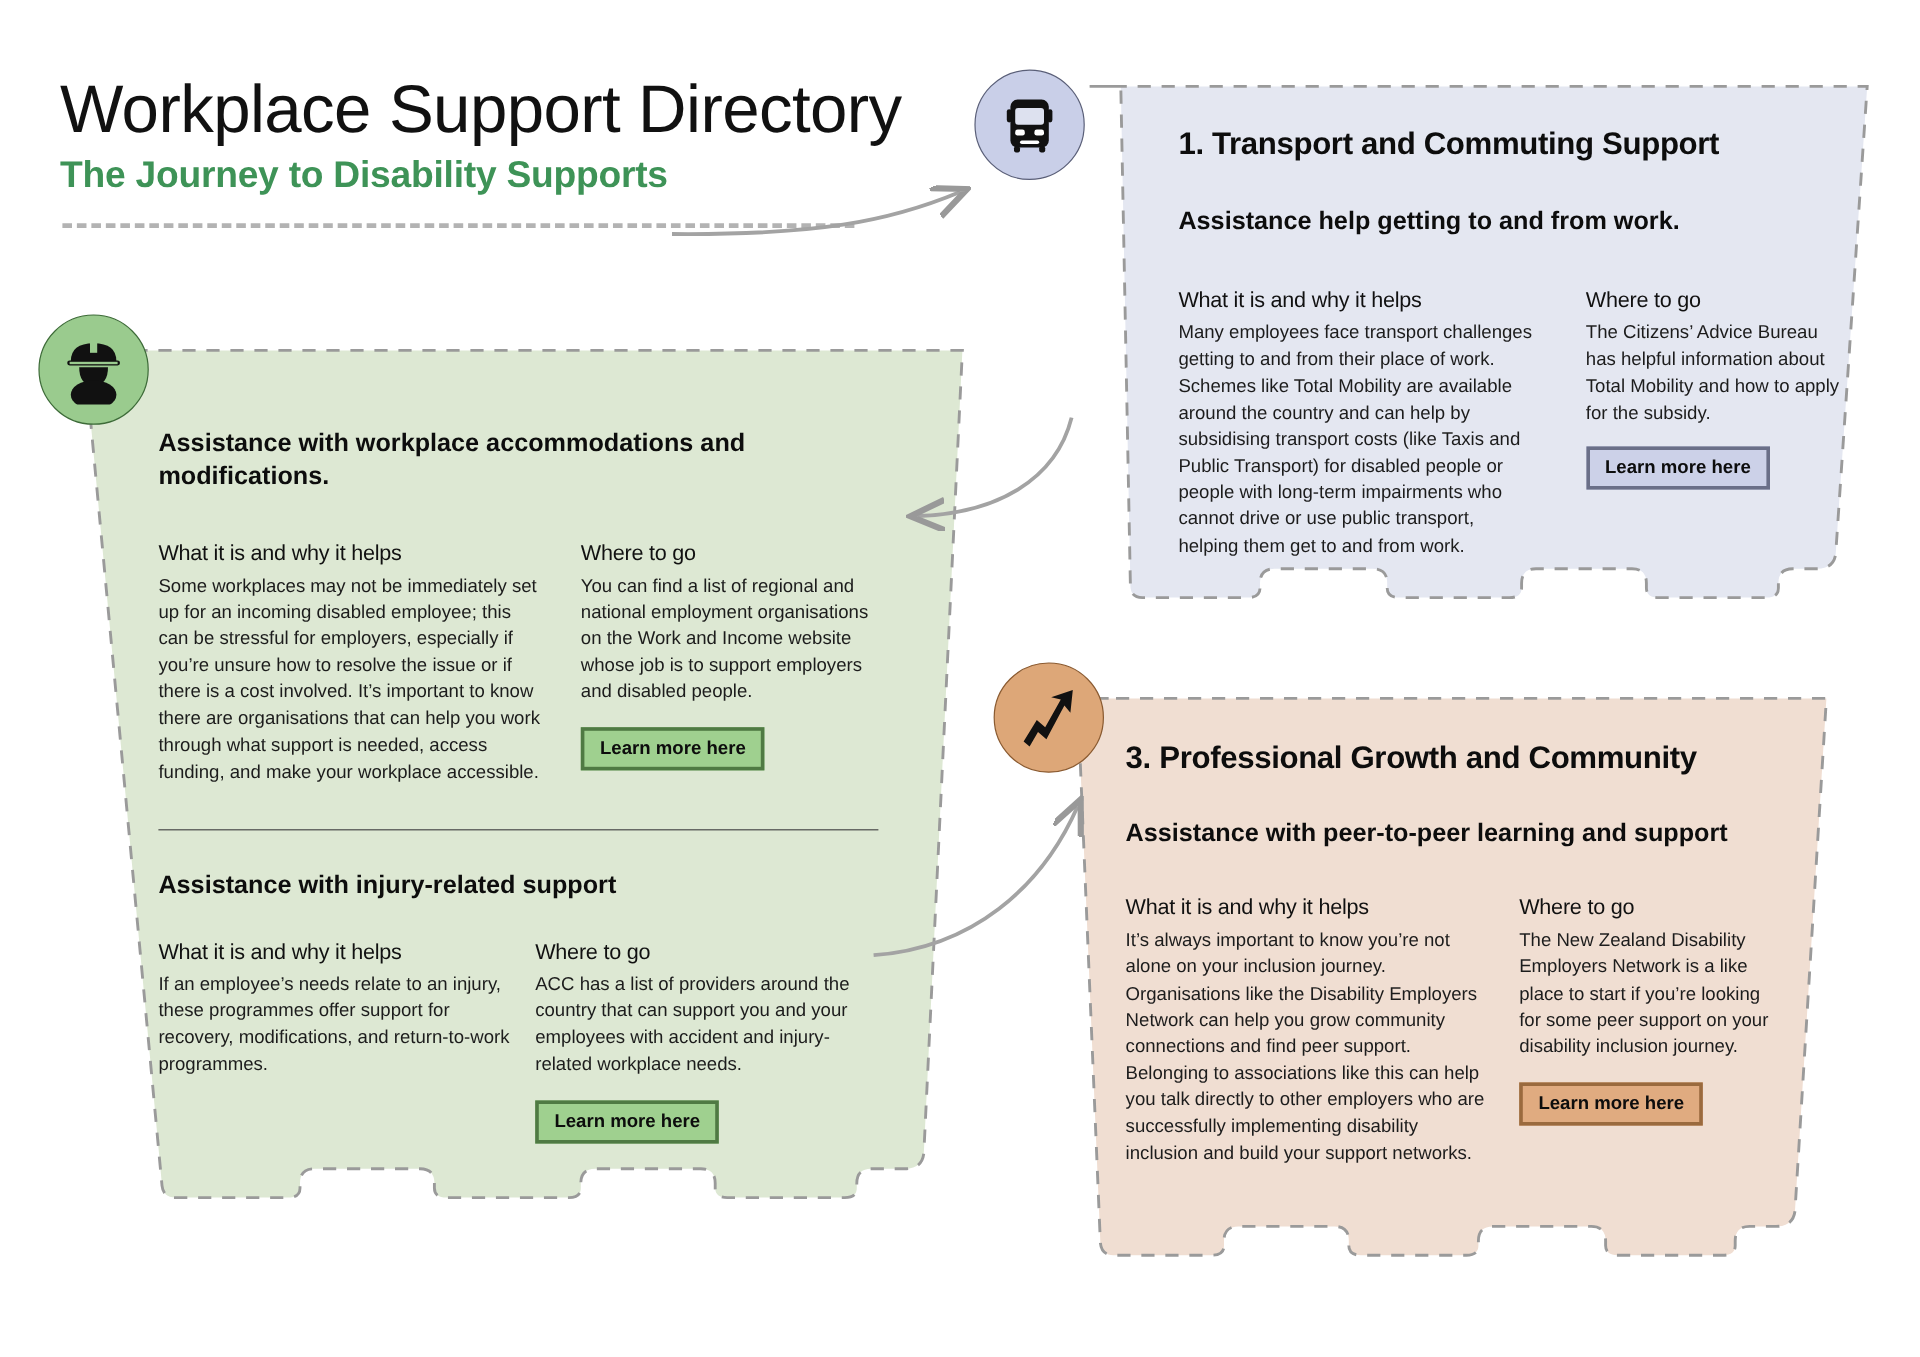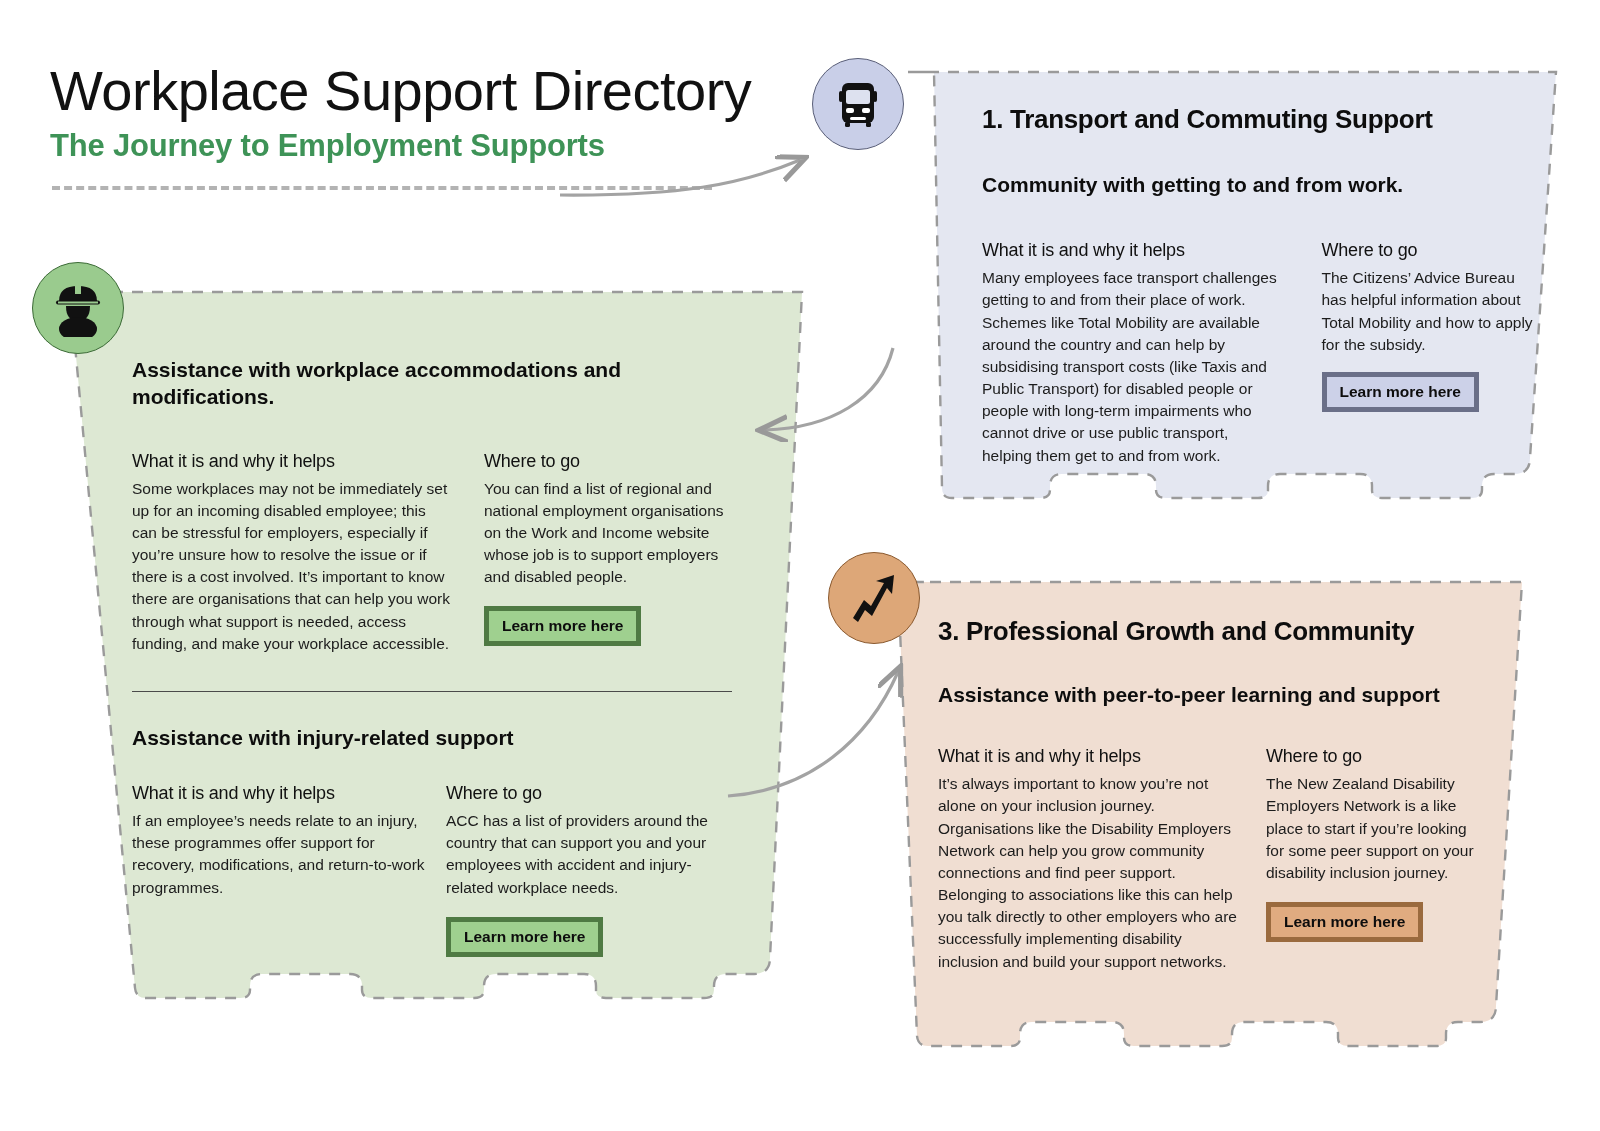--- a/index.html
+++ b/index.html
@@ -162,41 +162,41 @@
   .cols {
     display: flex;
   }
 
   .learn-btn {
     display: inline-block;
     font-size: 15.5px;
     font-weight: 700;
     color: #0d0d0d;
     padding: 6px 13px 7px 13px;
-    border: 5px solid #0ea5e9;
+    border: 3px solid #0ea5e9;
     cursor: pointer;
     white-space: nowrap;
     line-height: 1.1;
   }
   .btn-blue  { background: #ccd1e8; border-color: #6a6f88; }
   .btn-green { background: #9fd08f; border-color: #4f7a43; }
   .btn-peach { background: #e0ab80; border-color: #9a6a3e; }
 
   .divider {
     height: 0;
     border-top: 1.5px solid #4a4a4a;
     margin: 0;
   }
 </style>
 </head>
 <body>
 
 <div id="title-block">
   <h1 id="page-title">Workplace Support Directory</h1>
-  <h2 id="page-subtitle">The Journey to Employment Supports</h2>
+  <h2 id="page-subtitle">The Journey to Disability Supports</h2>
 </div>
 <div id="title-rule"></div>
 
 <svg id="connectors" viewBox="0 0 1600 1131">
   <defs>
     <marker id="ah" markerWidth="10" markerHeight="10" refX="7" refY="4" orient="auto">
       <path d="M0,0 L9,4 L0,8" fill="none" stroke="#999999" stroke-width="1.6"></path>
     </marker>
   </defs>
 
@@ -207,21 +207,21 @@
   <path d="M 728 796 C 810 790 868 740 898 672" fill="none" stroke="#a3a3a3" stroke-width="3.2" marker-end="url(#ah)"></path>
 </svg>
 
 <div class="card" id="card-transport">
   <svg class="card-shape" viewBox="0 0 676 442" preserveAspectRatio="none">
     <path d="M 14 10 L 662 10 L 636 396 Q 636 412 620 412 L 600 412 Q 588 412 588 424 L 588 428 Q 588 436 578 436 L 488 436 Q 478 436 478 428 L 478 424 Q 478 412 466 412 L 386 412 Q 374 412 374 424 L 374 428 Q 374 436 364 436 L 272 436 Q 262 436 262 428 L 262 424 Q 262 412 250 412 L 168 412 Q 156 412 156 424 L 156 428 Q 156 436 146 436 L 58 436 Q 48 436 48 426 L 40 10 Z" fill="#e4e7f1" stroke="#9a9a9a" stroke-width="2.4" stroke-dasharray="11 9"></path>
   </svg>
   <div class="card-content">
     <div style="padding:42px 36px 0 88px;">
       <h3 class="card-title">1. Transport and Commuting Support</h3>
-      <p class="card-lead" style="margin-top:36px;">Community with getting to and from work.</p>
+      <p class="card-lead" style="margin-top:36px;">Assistance help getting to and from work.</p>
       <div class="cols" style="margin-top:42px;">
         <div style="width:322px;">
           <h4 class="col-heading">What it is and why it helps</h4>
           <p class="col-body">Many employees face transport challenges getting to and from their place of work. Schemes like Total Mobility are available around the country and can help by subsidising transport costs (like Taxis and Public Transport) for disabled people or people with long-term impairments who cannot drive or use public transport, helping them get to and from work.</p>
         </div>
         <div style="width:230px; margin-left:42px;">
           <h4 class="col-heading">Where to go</h4>
           <p class="col-body">The Citizens’ Advice Bureau has helpful information about Total Mobility and how to apply for the subsidy.</p>
           <div style="margin-top:16px;">
             <span class="learn-btn btn-blue">Learn more here</span>

